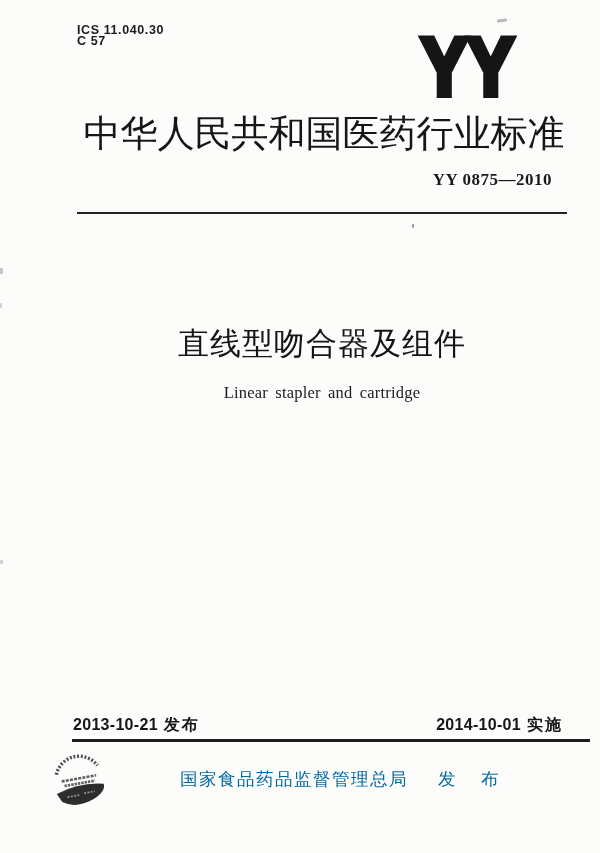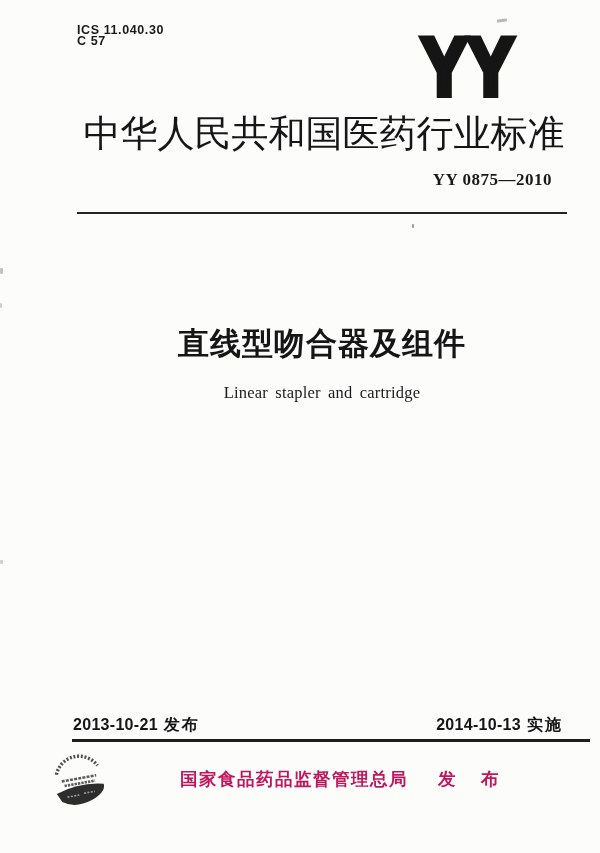--- a/index.html
+++ b/index.html
@@ -36,21 +36,21 @@
     color:#1a1a1a;
   }
   .rule-thin{
     position:absolute;left:77px;top:212px;width:490px;height:2px;
     background:#232323;
   }
   
   .title-zh{
     position:absolute;left:44px;top:323px;width:556px;
     text-align:center;
-    font-size:31px;font-weight:bold;letter-spacing:1px;
+    font-size:31px;font-weight:normal;letter-spacing:1px;
     color:#151515;white-space:nowrap;
   }
   .title-en{
     position:absolute;left:44px;top:383px;width:556px;
     text-align:center;
     font-family:"Liberation Serif", serif;
     font-size:16.5px;font-weight:normal;word-spacing:3px;letter-spacing:.2px;
     color:#1c1c1c;
   }
   
@@ -62,22 +62,22 @@
   }
   .date-item .cn{margin-left:6px;letter-spacing:2px;}
   .rule-thick{
     position:absolute;left:72px;top:739px;width:518px;height:3px;
     background:#1d1d1d;
   }
   
   .publisher-row{
     position:absolute;left:80px;top:767px;width:520px;
     display:flex;justify-content:center;align-items:center;
-    font-size:17.5px;font-weight:bold;letter-spacing:1.5px;
-    color:#be185d;white-space:nowrap;
+    font-size:17.5px;font-weight:normal;letter-spacing:1.5px;
+    color:#0369a1;white-space:nowrap;
   }
   .publisher-row .word1{margin-left:30px;}
   .publisher-row .word2{margin-left:24px;}
   
   .stamp{position:absolute;left:46px;top:744px;width:64px;height:64px;transform:rotate(-10deg);opacity:.88;}
   
   .speck{position:absolute;background:#c2c2c2;border-radius:1px;}
   .speck.s1{left:497px;top:19px;width:10px;height:3px;transform:rotate(-8deg);background:#b9b9b9;}
   .speck.s2{left:0;top:268px;width:3px;height:6px;}
   .speck.s3{left:0;top:303px;width:2px;height:5px;background:#cfcfcf;}
@@ -105,21 +105,21 @@
   <div class="rule-thin"></div>
 
   <div class="title-zh">直线型吻合器及组件</div>
   <div class="title-en">Linear stapler and cartridge</div>
 
   <div class="dates-row">
     <span class="date-item">
       <span>2013-10-21</span><span class="cn">发布</span>
     </span>
     <span class="date-item">
-      <span>2014-10-13</span><span class="cn">实施</span>
+      <span>2014-10-01</span><span class="cn">实施</span>
     </span>
   </div>
 
   <div class="rule-thick"></div>
 
   <div class="publisher-row">
     <span>国家食品药品监督管理总局</span>
     <span class="word1">发</span>
     <span class="word2">布</span>
   </div>

